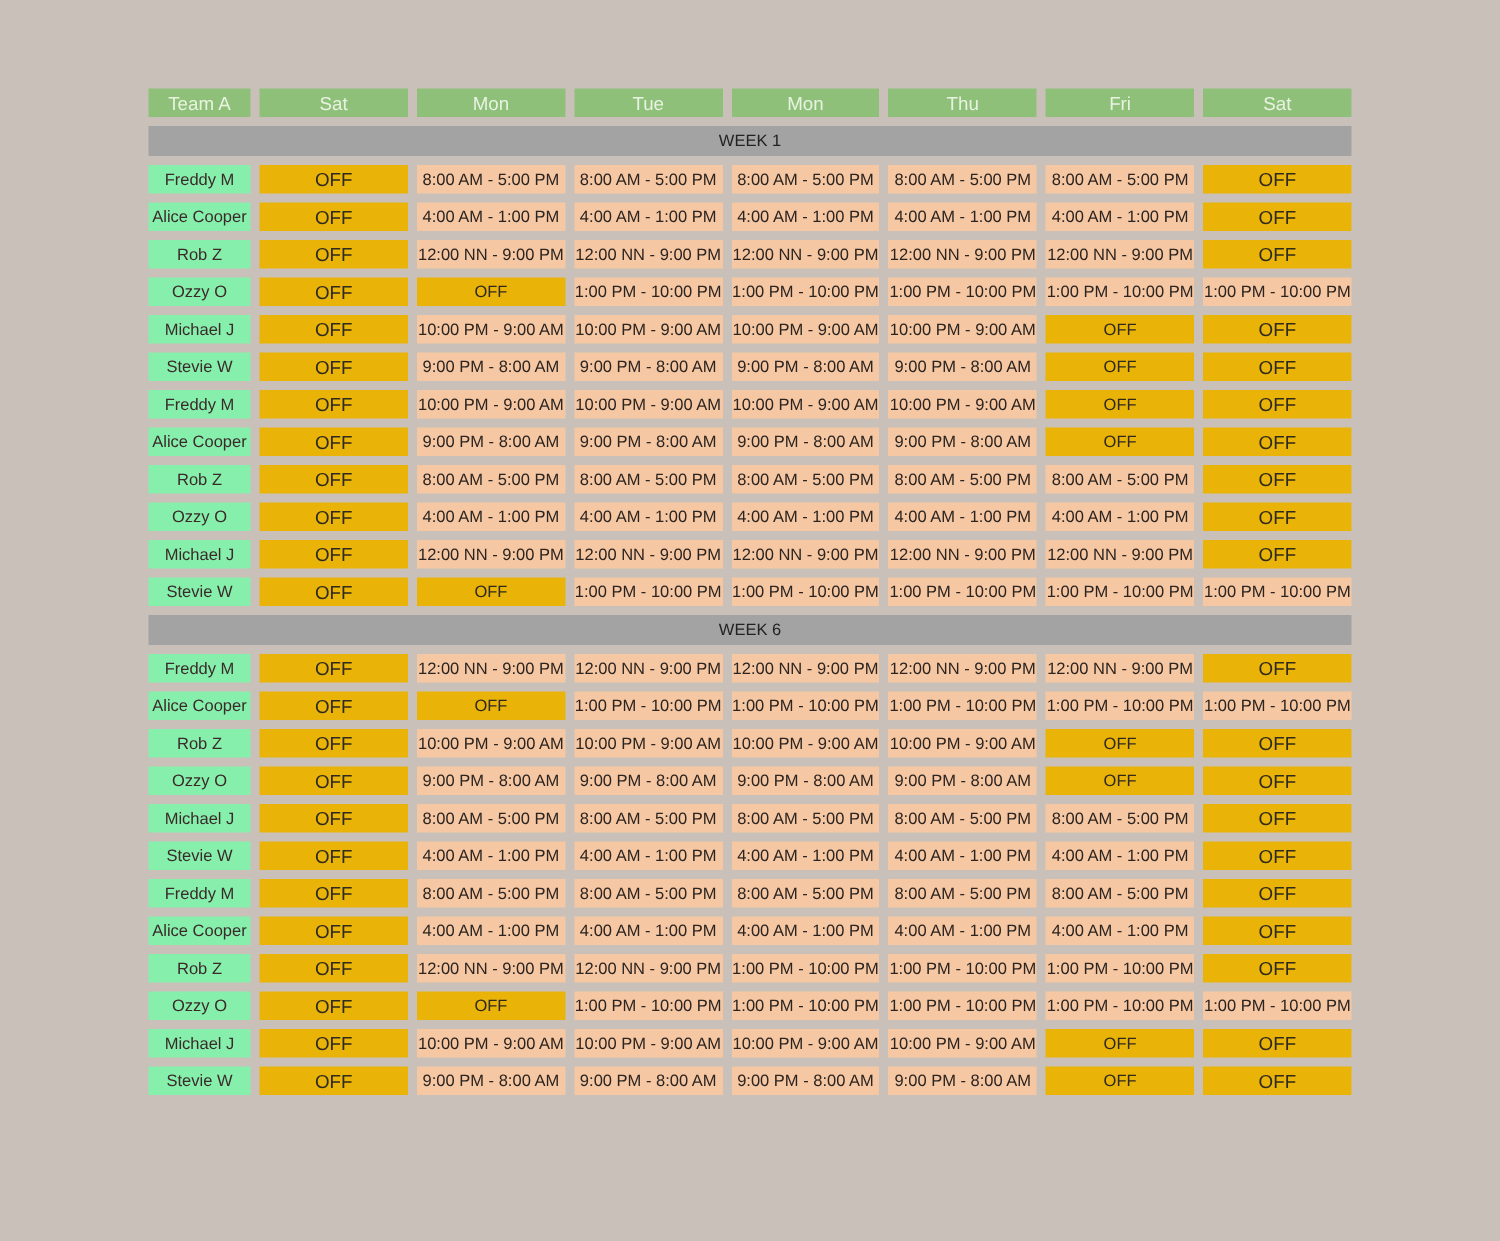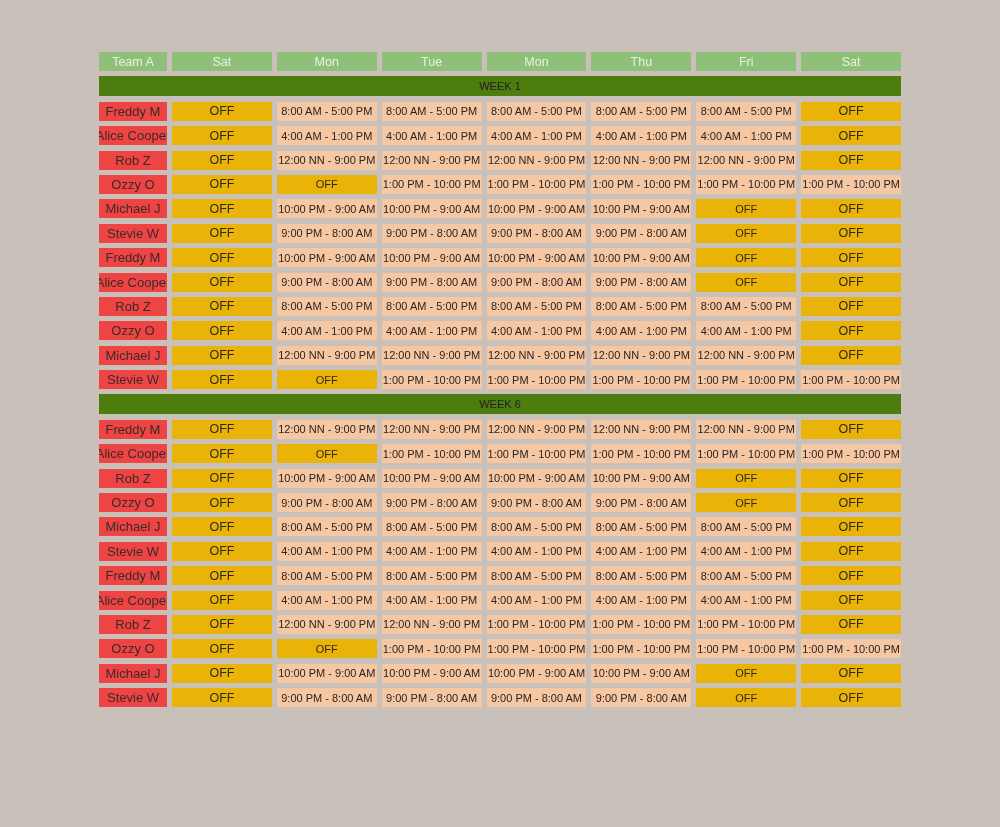--- a/index.html
+++ b/index.html
@@ -10,53 +10,54 @@
       background: #c9c0b9;
       overflow: hidden;
     }
     body {
       font-family: "Liberation Sans", sans-serif;
       position: relative;
     }
     .grid {
       position: absolute;
       left: 99px;
-      top: 52px;
+      top: 59px;
       width: 802px;
       display: grid;
       grid-template-columns: 68px repeat(7, 1fr);
       column-gap: 5px;
       row-gap: 5.4px;
+      gap: 6px;
     }
     .cell {
       height: 19px;
       display: flex;
       align-items: center;
       justify-content: center;
       white-space: nowrap;
       overflow: hidden;
       box-sizing: border-box;
     }
     .head {
       background: #8fc07a;
       color: #e8f2e0;
       font-size: 12.5px;
       height: 19px;
     }
     .week {
       grid-column: 1 / span 8;
-      background: #4d7c0f;
+      background: #a3a3a3;
       color: #222;
       font-size: 11px;
       height: 20px;
     }
     .name {
-      background: #ef4444;
+      background: #86efac;
       color: #3a2a2a;
-      font-size: 13px;
+      font-size: 11px;
     }
     .off {
       background: #eab308;
       color: #2e2a1e;
       font-size: 12.5px;
     }
     .off.small {
       font-size: 11px;
     }
     .shift {

